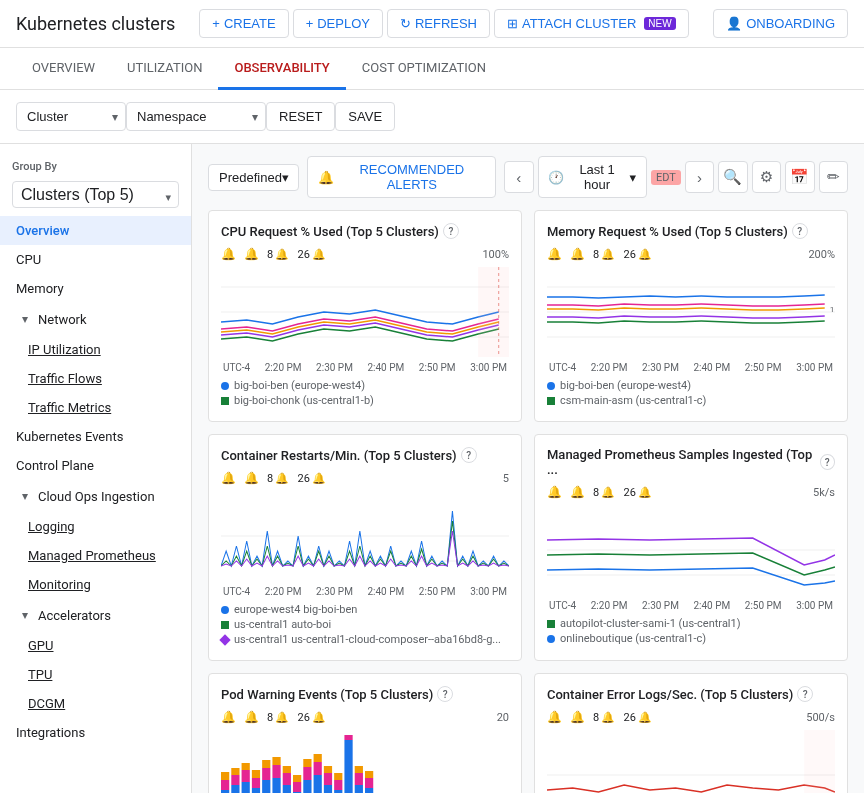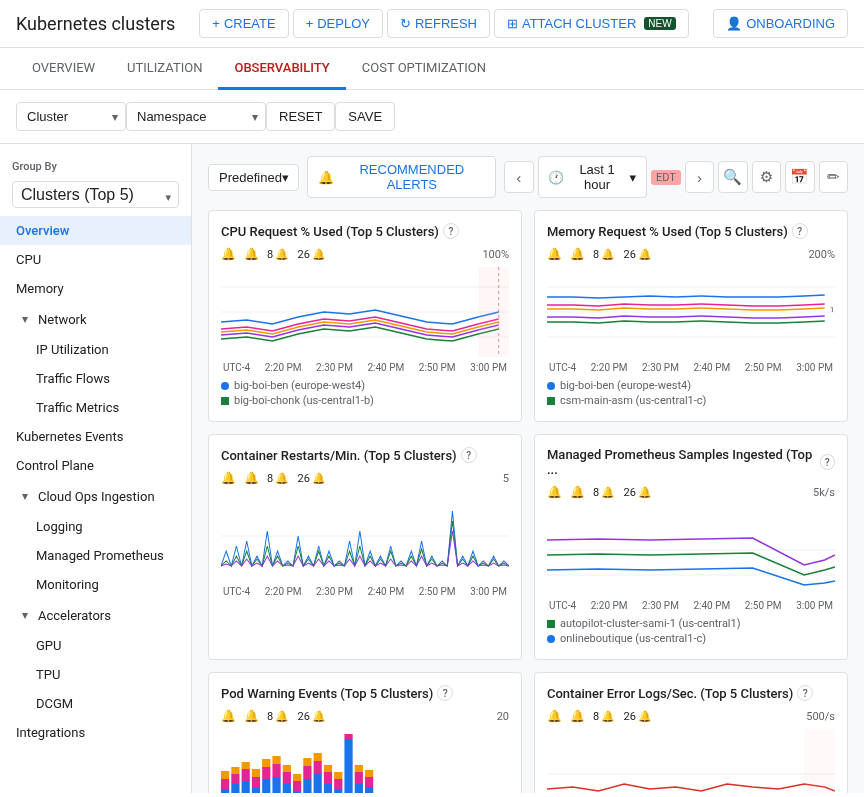--- a/index.html
+++ b/index.html
@@ -11,21 +11,21 @@
       border-bottom: 1px solid #e0e0e0; background: #fff;
     }
     .header-title { font-size: 18px; font-weight: 400; color: #202124; margin-right: 24px; }
     .header-actions { display: flex; gap: 4px; align-items: center; }
     .header-btn {
       display: flex; align-items: center; gap: 4px; padding: 6px 12px;
       border: 1px solid #dadce0; border-radius: 4px; background: #fff;
       color: #1a73e8; font-size: 13px; cursor: pointer; font-weight: 500;
     }
     .new-badge {
-      background: #14532d; color: #fff; font-size: 10px; padding: 1px 4px;
+      background: #6d28d9; color: #fff; font-size: 10px; padding: 1px 4px;
       border-radius: 3px; margin-left: 4px;
     }
     .onboarding-btn {
       display: flex; align-items: center; gap: 4px; padding: 6px 12px;
       border: 1px solid #dadce0; border-radius: 4px; background: #fff;
       color: #1a73e8; font-size: 13px; cursor: pointer; margin-left: auto;
     }
 
     
     .tabs-bar {
@@ -75,21 +75,21 @@
     .sidebar-group-wrapper::after {
       content: '▾'; position: absolute; right: 20px; top: 50%; transform: translateY(-50%);
       color: #5f6368; pointer-events: none; font-size: 11px;
     }
     .sidebar-item {
       display: flex; align-items: center; padding: 7px 16px 7px 24px;
       font-size: 13px; color: #202124; cursor: pointer; position: relative;
     }
     .sidebar-item.active { background: #e8f0fe; color: #1a73e8; font-weight: 500; }
     .sidebar-item.level1 { padding-left: 16px; }
-    .sidebar-item.level2 { padding-left: 36px; }
+    .sidebar-item.level2 { padding-left: 28px; text-decoration: underline; }
     .sidebar-expand {
       width: 18px; height: 18px; display: inline-flex; align-items: center;
       justify-content: center; margin-right: 4px; color: #5f6368; font-size: 12px;
     }
 
     
     .content-area {
       flex: 1; overflow-y: auto; padding: 12px 16px; background: #f8f9fa;
     }
 
@@ -450,20 +450,34 @@
             <polyline points="0,75 5,73 10,75 15,70 20,75 25,68 30,75 35,72 40,75 45,65 50,75 55,70 60,75 65,74 70,75 75,65 80,75 85,72 90,75 95,68 100,75 105,70 110,75 115,74 120,75 125,68 130,75 135,65 140,75 145,70 150,75 155,72 160,75 165,68 170,75 175,74 180,75 185,70 190,75 195,65 200,75 205,72 210,75 215,74 220,75 225,40 230,75 235,72 240,75 245,70 250,75 255,74 260,75 265,72 270,75 275,74 280,75" fill="none" stroke="#9334e6" stroke-width="1"></polyline>
           </svg>
         </div>
         <div class="x-axis-labels">
           <span>UTC-4</span>
           <span>2:20 PM</span>
           <span>2:30 PM</span>
           <span>2:40 PM</span>
           <span>2:50 PM</span>
           <span>3:00 PM</span>
+        </div>
+        <div class="chart-legend">
+          <div class="legend-item">
+            <span class="legend-dot" style="background:#1a73e8;"></span>
+            <span>europe-west4 big-boi-ben</span>
+          </div>
+          <div class="legend-item">
+            <span class="legend-square" style="background:#188038;"></span>
+            <span>us-central1 auto-boi</span>
+          </div>
+          <div class="legend-item">
+            <span class="legend-diamond" style="background:#9334e6;"></span>
+            <span>us-central1 us-central1-cloud-composer--aba16bd8-g...</span>
+          </div>
         </div>
       </div>
 
       <div class="chart-card">
         <div class="chart-title">
           <span>Managed Prometheus Samples Ingested (Top ...</span>
           <span class="chart-help">?</span>
         </div>
         <div class="chart-alerts">
           <span class="alert-chip">

